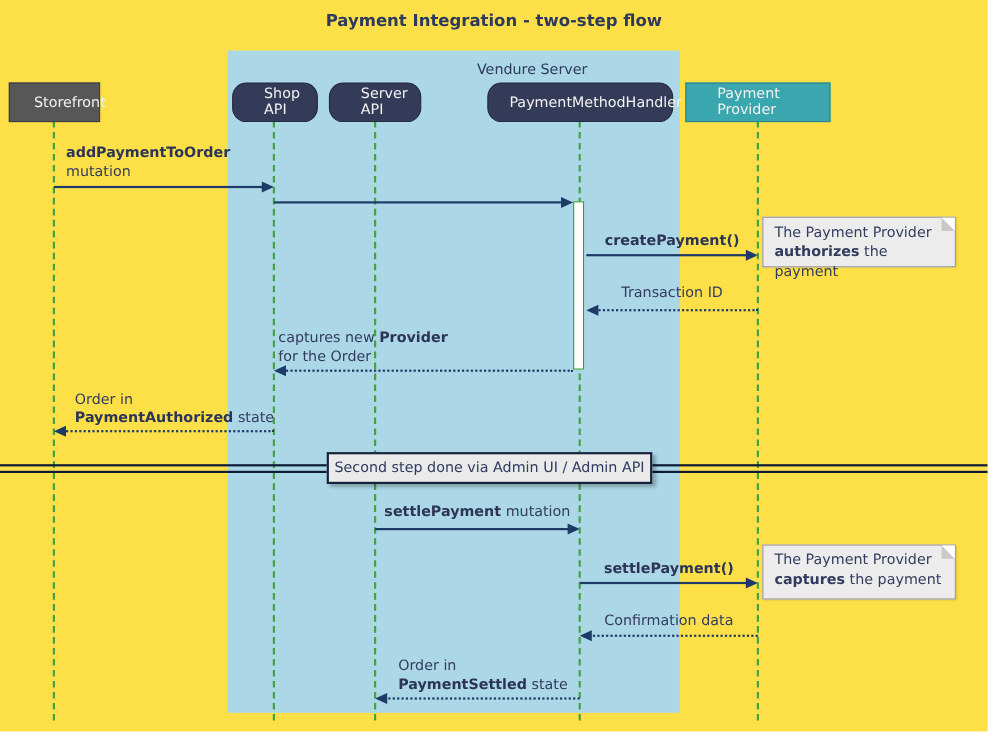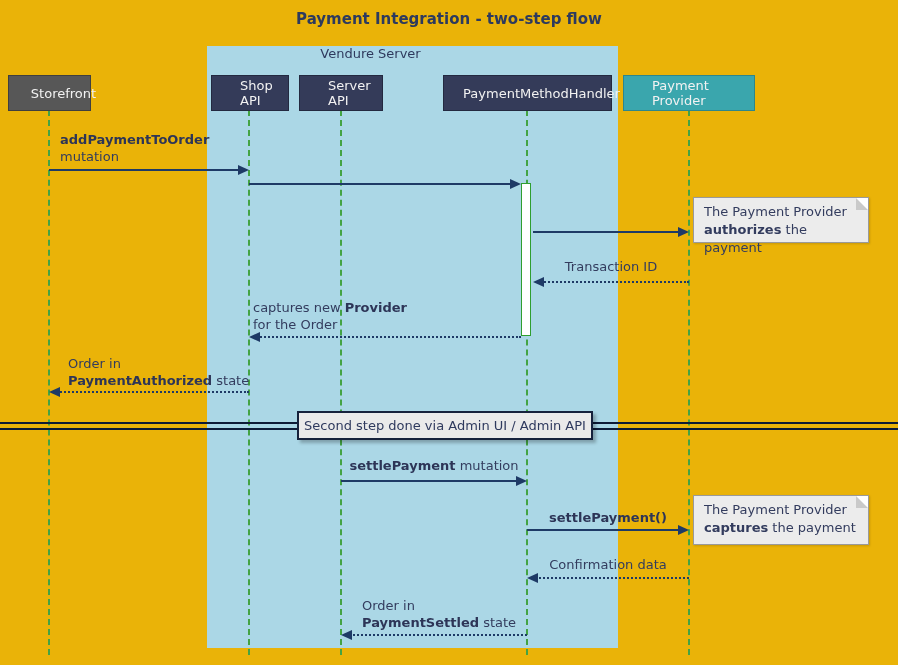--- a/index.html
+++ b/index.html
@@ -1,32 +1,32 @@
 <!DOCTYPE html>
 <html><head>
 <meta charset="utf-8">
 <style>
   html,body{margin:0;padding:0;background:#ffffff;}
   #canvas{
-    position:relative;width:898px;height:665px;background:#eab308;overflow:hidden;
+    position:relative;width:898px;height:665px;background:#fde047;overflow:hidden;
     font-family:"DejaVu Sans","Liberation Sans",sans-serif;color:#333c5e;font-size:13px;
   }
   .abs{position:absolute;}
   
   .title{top:10px;left:0;width:898px;text-align:center;font-size:15px;font-weight:bold;color:#2d3a5e;}
   
   .frame{left:207px;top:46px;width:411px;height:602px;background:#abd7e6;}
-  .frame-label{left:207px;top:46px;width:327px;text-align:center;color:#2f3a5e;}
+  .frame-label{left:207px;top:56px;width:327px;text-align:right;color:#2f3a5e;}
   
   .participant{
     top:75px;height:36px;display:flex;align-items:center;justify-content:center;
     color:#f2f2f2;box-sizing:border-box;border:1px solid rgba(0,0,0,0.35);padding-left:28px;
   }
   .p-gray{background:#575757;border-color:#3f3f3f;}
-  .p-navy{background:#343b59;border-color:#232940;}
+  .p-navy{background:#343b59;border-color:#232940;border-radius:13px;}
   .p-teal{background:#3aa6ad;border-color:#2d868c;}
   
   .lifeline{top:110px;height:545px;width:0;border-left:2px dashed #43a343;}
   
   .activation{left:521px;top:183px;width:10px;height:153px;background:#ffffff;border:1px solid #2f9e2f;box-sizing:border-box;}
   
   .arrow{position:absolute;height:10px;}
   .arrow .shaft{position:absolute;top:4px;left:0;right:0;border-top:2px solid #1e3a66;}
   .arrow.right .shaft{right:8px;}
   .arrow.left  .shaft{left:8px;}
@@ -85,20 +85,23 @@
   <div class="arrow solid right" style="left:49px;top:165px;width:200px">
     <span class="shaft"></span>
     <span class="head"></span>
   </div>
 
   <div class="arrow solid right" style="left:249px;top:179px;width:272px">
     <span class="shaft"></span>
     <span class="head"></span>
   </div>
 
+  <div class="mlabel center" style="left:533px;top:211px;width:156px">
+    <b>createPayment()</b>
+  </div>
   <div class="arrow solid right" style="left:533px;top:227px;width:156px">
     <span class="shaft"></span>
     <span class="head"></span>
   </div>
 
   <div class="abs note" style="top:197px;height:46px">
     <span class="fold"></span>
     <span>The Payment Provider</span><br>
     <b>authorizes</b><span> the payment</span>
   </div>

